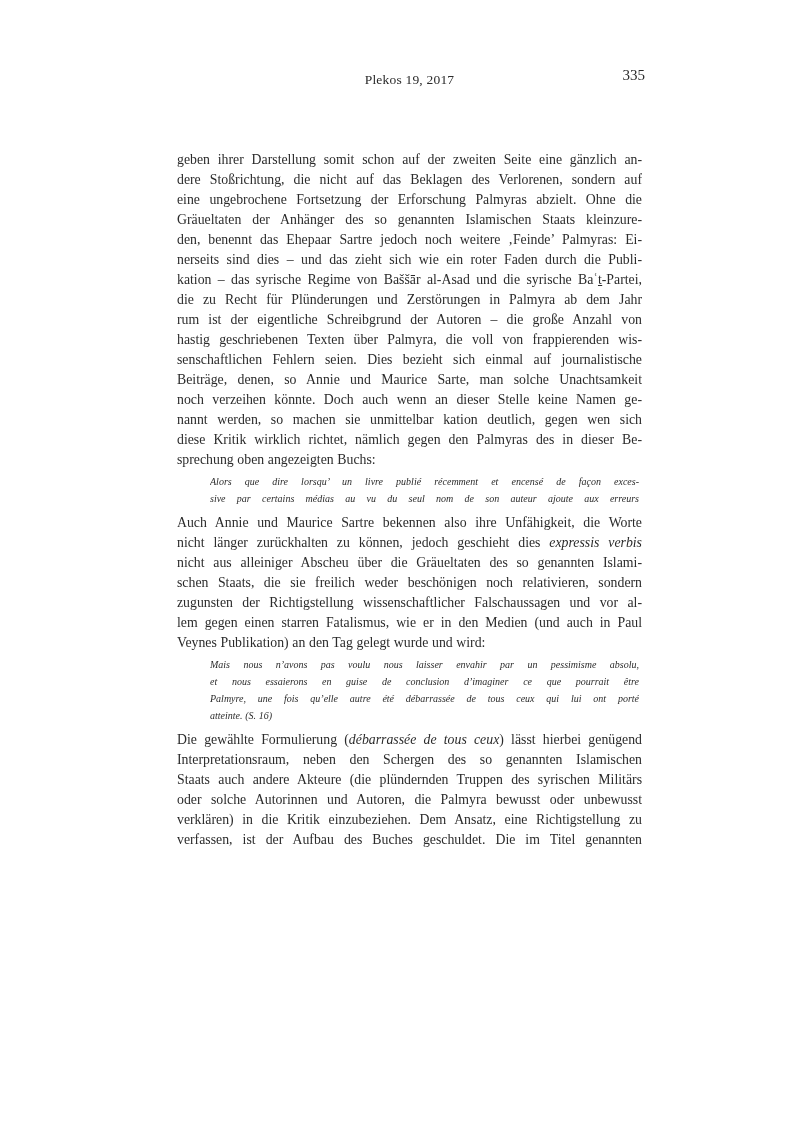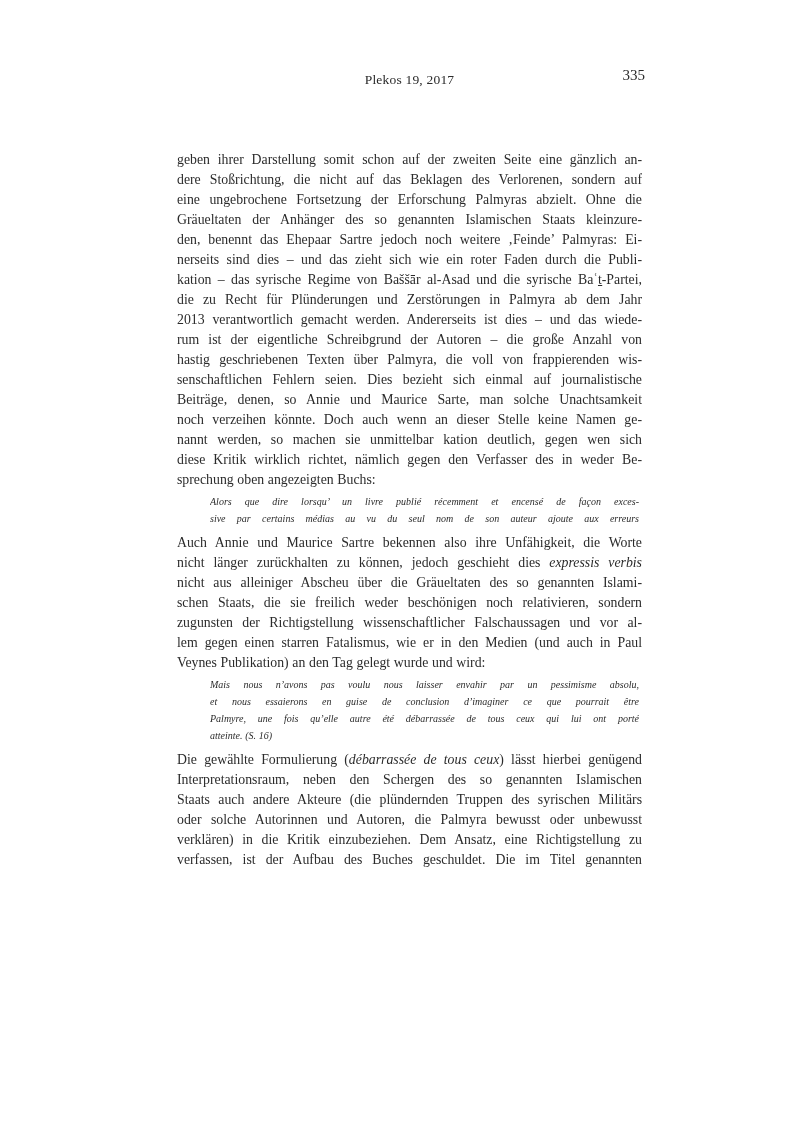--- a/index.html
+++ b/index.html
@@ -93,28 +93,27 @@
   <div class="text-column" id="text-column">
       <div class="block-paragraph">
         <div class="tline"><span class="seg-regular">geben ihrer Darstellung somit schon auf der zweiten Seite eine gänzlich an-</span></div>
         <div class="tline"><span class="seg-regular">dere Stoßrichtung, die nicht auf das Beklagen des Verlorenen, sondern auf</span></div>
         <div class="tline"><span class="seg-regular">eine ungebrochene Fortsetzung der Erforschung Palmyras abzielt. Ohne die</span></div>
         <div class="tline"><span class="seg-regular">Gräueltaten der Anhänger des so genannten Islamischen Staats kleinzure-</span></div>
         <div class="tline"><span class="seg-regular">den, benennt das Ehepaar Sartre jedoch noch weitere ‚Feinde’ Palmyras: Ei-</span></div>
         <div class="tline"><span class="seg-regular">nerseits sind dies – und das zieht sich wie ein roter Faden durch die Publi-</span></div>
         <div class="tline"><span class="seg-regular">kation – das syrische Regime von Baššār al-Asad und die syrische Baʿṯ-Partei,</span></div>
         <div class="tline"><span class="seg-regular">die zu Recht für Plünderungen und Zerstörungen in Palmyra ab dem Jahr</span></div>
-        <div class="tline"><span class="seg-regular">2013 verantwortlich gemacht werden. Andererseits ist dies – und das wiede-</span></div>
         <div class="tline"><span class="seg-regular">rum ist der eigentliche Schreibgrund der Autoren – die große Anzahl von</span></div>
         <div class="tline"><span class="seg-regular">hastig geschriebenen Texten über Palmyra, die voll von frappierenden wis-</span></div>
         <div class="tline"><span class="seg-regular">senschaftlichen Fehlern seien. Dies bezieht sich einmal auf journalistische</span></div>
         <div class="tline"><span class="seg-regular">Beiträge, denen, so Annie und Maurice Sarte, man solche Unachtsamkeit</span></div>
         <div class="tline"><span class="seg-regular">noch verzeihen könnte. Doch auch wenn an dieser Stelle keine Namen ge-</span></div>
         <div class="tline"><span class="seg-regular">nannt werden, so machen sie unmittelbar kation deutlich, gegen wen sich</span></div>
-        <div class="tline"><span class="seg-regular">diese Kritik wirklich richtet, nämlich gegen den Verfasser des in weder Be-</span></div>
+        <div class="tline"><span class="seg-regular">diese Kritik wirklich richtet, nämlich gegen den Palmyras des in dieser Be-</span></div>
         <div class="tline noFill"><span class="seg-regular">sprechung oben angezeigten Buchs:</span></div>
       </div>
       <div class="block-quote">
         <div class="tline"><span class="seg-regular">Alors que dire lorsqu’ un livre publié récemment et encensé de façon exces-</span></div>
         <div class="tline"><span class="seg-regular">sive par certains médias au vu du seul nom de son auteur ajoute aux erreurs</span></div>
       </div>
       <div class="block-paragraph">
         <div class="tline"><span class="seg-regular">Auch Annie und Maurice Sartre bekennen also ihre Unfähigkeit, die Worte</span></div>
         <div class="tline"><span class="seg-regular">nicht länger zurückhalten zu können, jedoch geschieht dies </span><span class="seg-italic">expressis verbis</span></div>
         <div class="tline"><span class="seg-regular">nicht aus alleiniger Abscheu über die Gräueltaten des so genannten Islami-</span></div>

